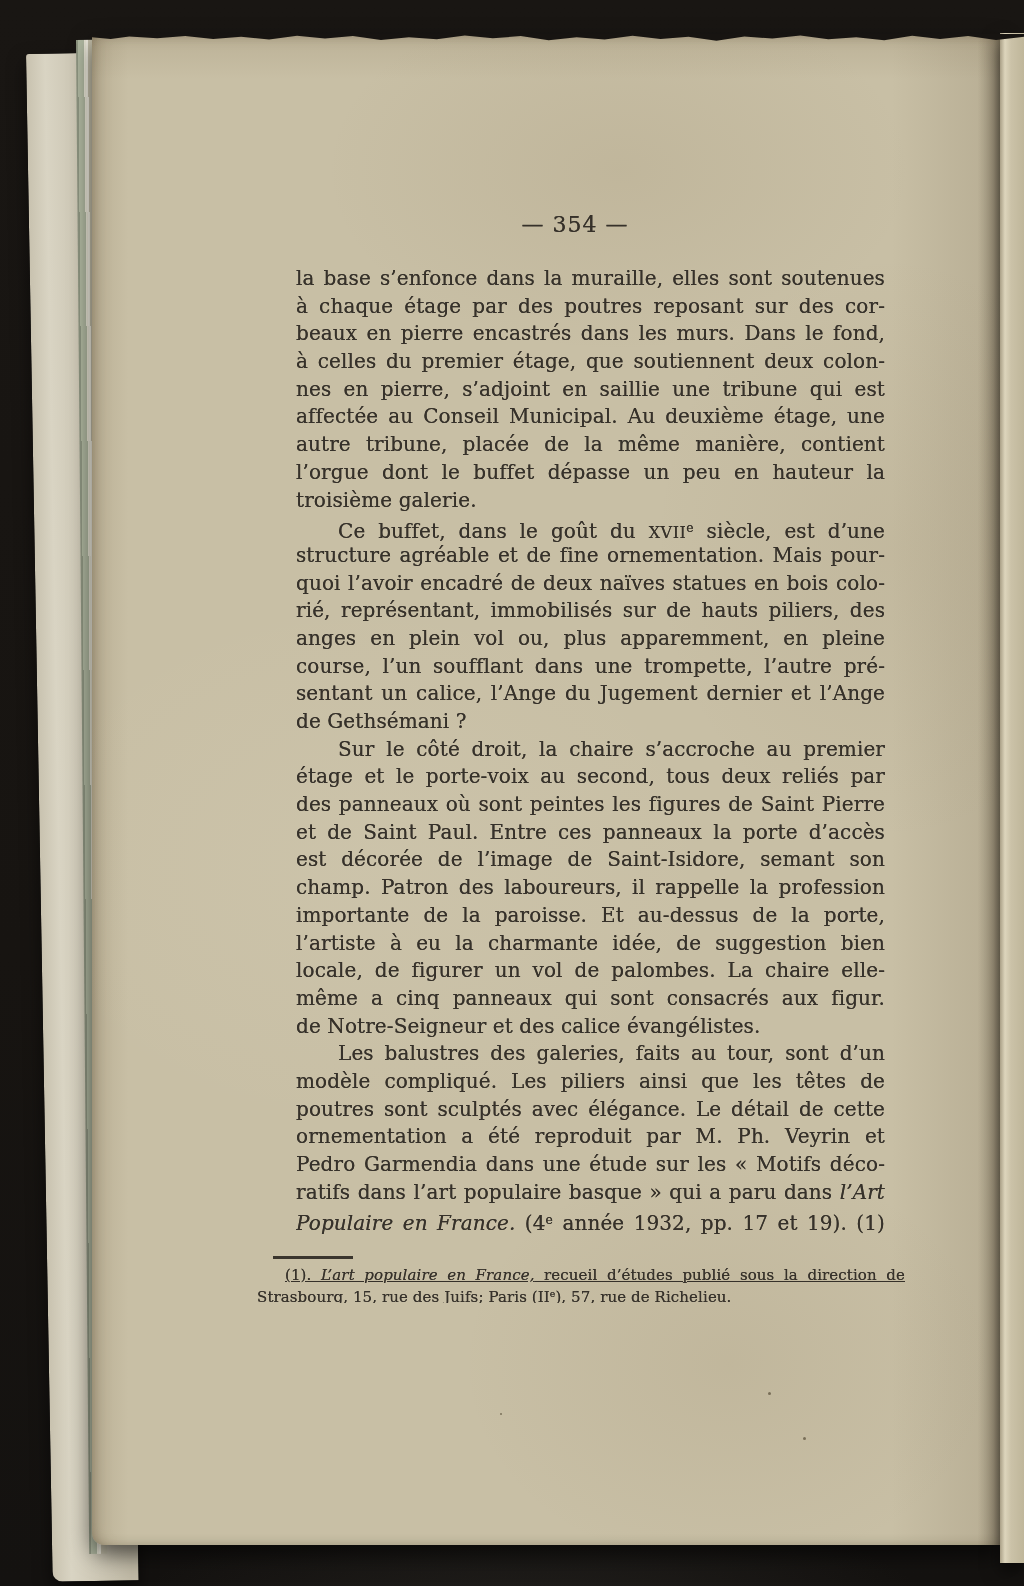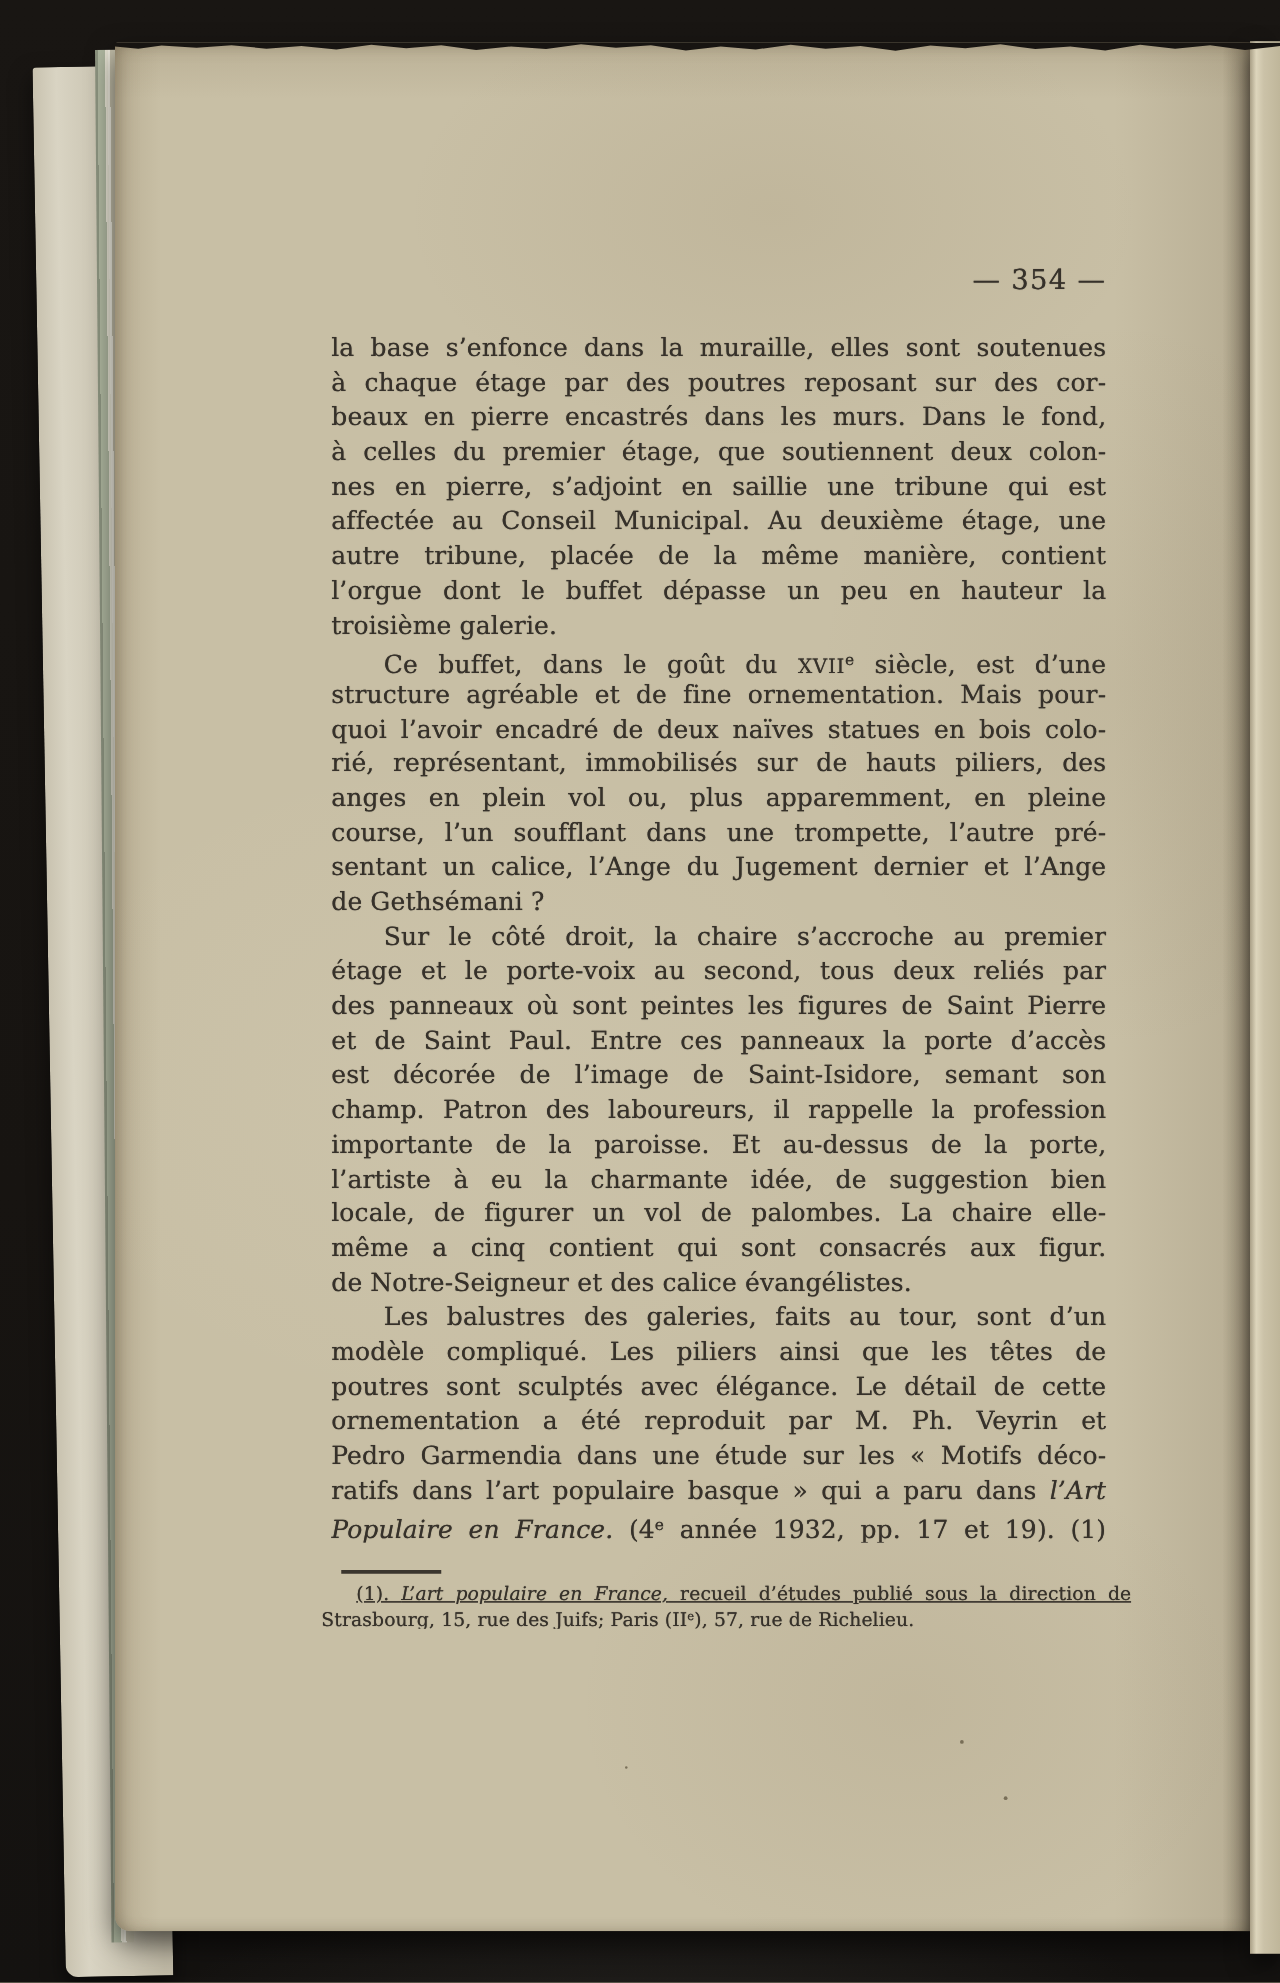--- a/index.html
+++ b/index.html
@@ -68,29 +68,29 @@
   .torn-top{
     position:absolute;left:92px;top:34px;width:932px;height:7px;background:#171411;
     clip-path:polygon(0 0,100% 0,100% 40%,97% 85%,94% 30%,91% 70%,88% 25%,85% 90%,82% 45%,79% 75%,76% 20%,73% 65%,70% 35%,67% 95%,64% 40%,61% 70%,58% 25%,55% 80%,52% 45%,49% 90%,46% 30%,43% 60%,40% 20%,37% 75%,34% 45%,31% 85%,28% 30%,25% 65%,22% 25%,19% 80%,16% 40%,13% 70%,10% 30%,7% 60%,4% 35%,2% 70%,0 45%);
   }
   .speck{position:absolute;width:3px;height:3px;border-radius:50%;background:rgba(70,60,40,0.6);}
 
   
   .ink{color:#36312a;text-shadow:0 0 0.6px rgba(54,49,42,0.85);}
   .page-number{
     position:absolute;left:173px;top:178px;width:620px;
-    font-size:22px;letter-spacing:1px;text-align:right;
+    font-size:22px;letter-spacing:1px;text-align:center;
   }
   .textblock{
     position:absolute;left:173px;top:231px;width:620px;
     font-size:20px;line-height:27.7px;letter-spacing:0.1px;
   }
   .line{
     height:27.7px;overflow:hidden;
-    text-align:justify;text-align-last:justify;
+    text-align:justify;text-align-last:justify;margin-left:31px;
   }
   .line.last{text-align-last:left;}
   .line.indent{text-indent:42px;}
   .sc{font-size:0.8em;letter-spacing:0.5px;}
   .sup{font-size:0.62em;vertical-align:0.5em;}
   .it{font-style:italic;}
   .fn-rule{
     position:absolute;left:181px;top:1222px;width:80px;height:3px;background:#3a352d;
   }
   .footnote{
@@ -142,21 +142,21 @@
       <div>
         <div class="line indent">Sur le côté droit, la chaire s’accroche au premier</div>
         <div class="line">étage et le porte-voix au second, tous deux reliés par</div>
         <div class="line">des panneaux où sont peintes les figures de Saint Pierre</div>
         <div class="line">et de Saint Paul. Entre ces panneaux la porte d’accès</div>
         <div class="line">est décorée de l’image de Saint-Isidore, semant son</div>
         <div class="line">champ. Patron des laboureurs, il rappelle la profession</div>
         <div class="line">importante de la paroisse. Et au-dessus de la porte,</div>
         <div class="line">l’artiste à eu la charmante idée, de suggestion bien</div>
         <div class="line">locale, de figurer un vol de palombes. La chaire elle-</div>
-        <div class="line">même a cinq contient qui sont consacrés aux figur.</div>
+        <div class="line">même a cinq panneaux qui sont consacrés aux figur.</div>
         <div class="line last">de Notre-Seigneur et des calice évangélistes.</div>
       </div>
 
       <div>
         <div class="line indent">Les balustres des galeries, faits au tour, sont d’un</div>
         <div class="line">modèle compliqué. Les piliers ainsi que les têtes de</div>
         <div class="line">poutres sont sculptés avec élégance. Le détail de cette</div>
         <div class="line">ornementation a été reproduit par M. Ph. Veyrin et</div>
         <div class="line">Pedro Garmendia dans une étude sur les « Motifs déco-</div>
         <div class="line"><span>ratifs dans l’art populaire basque » qui a paru dans </span><span class="it">l’Art</span></div>

